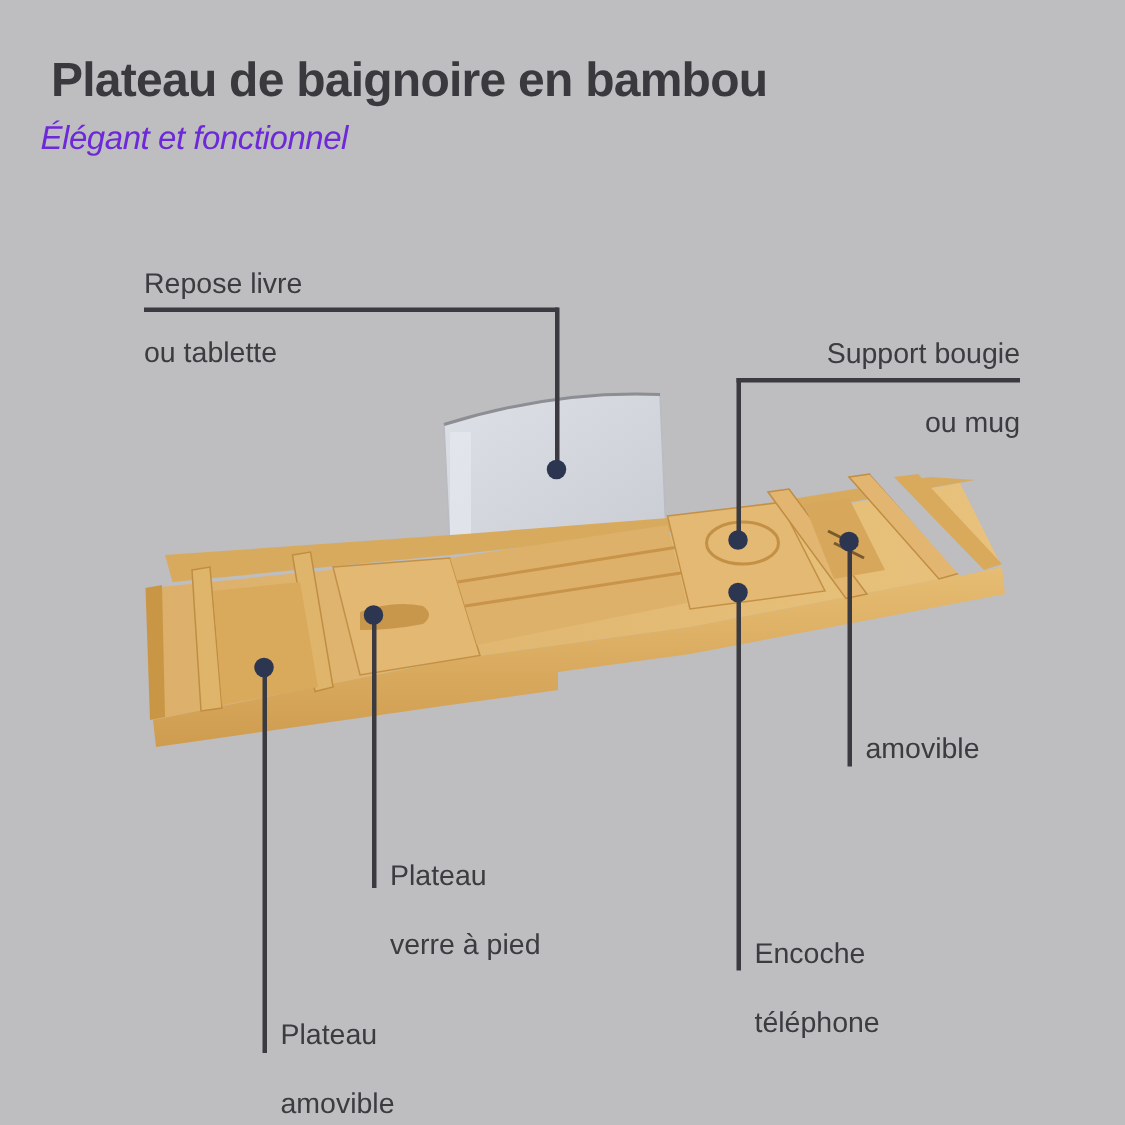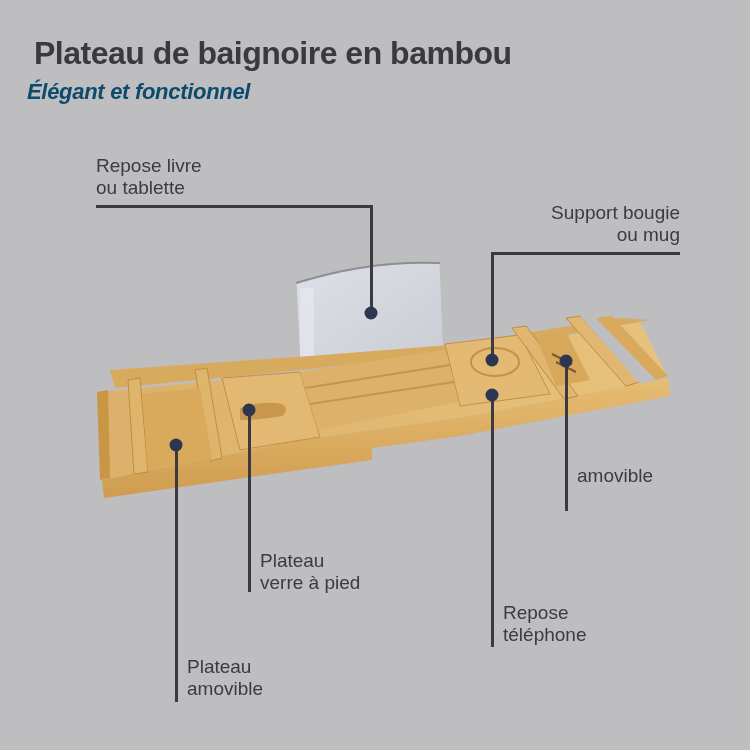--- a/index.html
+++ b/index.html
@@ -1,20 +1,20 @@
 <!DOCTYPE html>
 <html><head>
 <meta charset="utf-8">
 <style>
   html,body{margin:0;padding:0;}
   body{width:750px;height:750px;background:#bebdbf;position:relative;overflow:hidden;font-family:"Liberation Sans",sans-serif;color:#37373b;}
   .title{position:absolute;left:34px;top:35px;font-size:32px;font-weight:bold;letter-spacing:-0.5px;color:#3a3a3e;margin:0;}
-  .subtitle{position:absolute;left:27px;top:79px;font-size:22px;font-style:italic;color:#0c4a6e;margin:0;letter-spacing:-0.3px;font-weight:bold;}
+  .subtitle{position:absolute;left:27px;top:79px;font-size:22px;font-style:italic;color:#6d28d9;margin:0;letter-spacing:-0.3px;}
   .label{position:absolute;font-size:19px;line-height:22px;color:#3b3b40;}
-  .label span{display:block;}
+  .label span{display:block;margin-top:24px;}
   .right{text-align:right;}
   .hline{position:absolute;height:3px;background:#3a3a40;}
   .vline{position:absolute;width:3px;background:#3a3a40;}
   .dot{position:absolute;width:13px;height:13px;border-radius:50%;background:#2d3650;transform:translate(-50%,-50%);}
   svg.product{position:absolute;left:0;top:0;}
 </style>
 </head>
 <body>
 
 <h1 class="title">Plateau de baignoire en bambou</h1>
@@ -97,21 +97,21 @@
 <div class="vline" style="left:248px;top:410px;height:182px;"></div>
 <div class="dot" style="left:249px;top:410px;"></div>
 <div class="label" style="left:260px;top:550px;">
   <span>Plateau</span>
   <span>verre à pied</span>
 </div>
 
 <div class="vline" style="left:491px;top:395px;height:252px;"></div>
 <div class="dot" style="left:492px;top:395px;"></div>
 <div class="label" style="left:503px;top:602px;">
-  <span>Repose</span>
+  <span>Encoche</span>
   <span>téléphone</span>
 </div>
 
 <div class="vline" style="left:175px;top:445px;height:257px;"></div>
 <div class="dot" style="left:176px;top:445px;"></div>
 <div class="label" style="left:187px;top:656px;">
   <span>Plateau</span>
   <span>amovible</span>
 </div>
 

